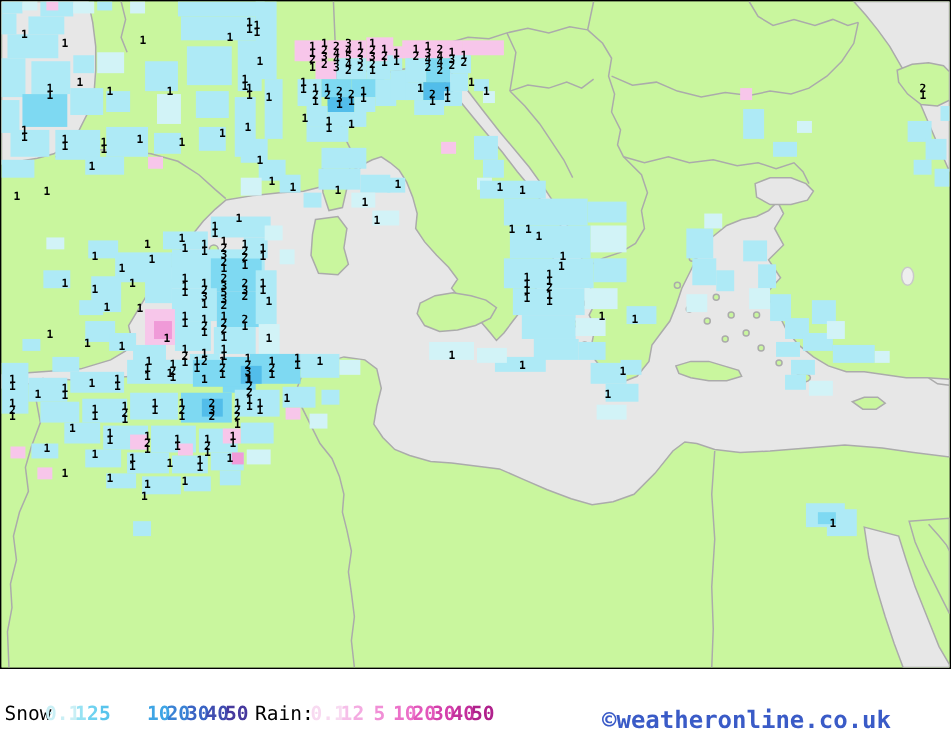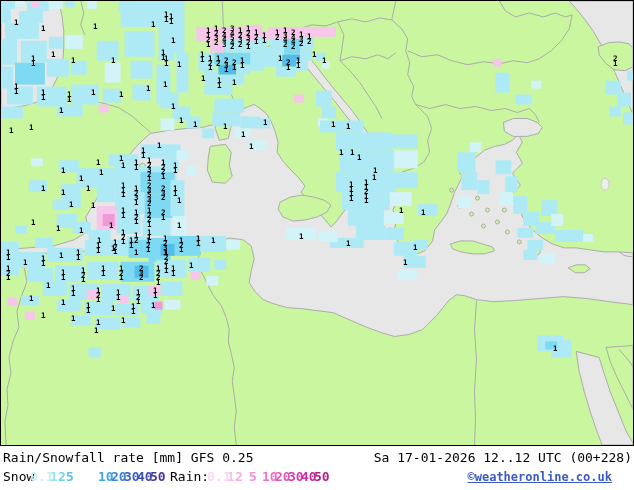--- a/index.html
+++ b/index.html
@@ -10,21 +10,21 @@
   .map-wrap svg{display:block;width:100%;height:100%;}
   #valuesLayer{position:absolute;left:0;top:0;width:634px;height:446px;pointer-events:none;}
   .vc{position:absolute;color:#000;font-family:"DejaVu Sans Mono",monospace;
       font-size:7.5px;font-weight:bold;line-height:4.6px;white-space:pre;text-align:center;}
   .footer-line{position:absolute;font-size:13px;color:#000;white-space:pre;}
   #productTitle{left:3px;top:450px;}
   #dateTitle{right:2px;top:450px;}
   #scaleLine{left:0;top:469px;width:634px;height:18px;position:absolute;}
   .scale-label{position:absolute;top:0;font-size:13px;color:#000;}
   .scale-val{position:absolute;top:0;font-size:13px;font-weight:bold;}
-  #copyright{position:absolute;right:22px;top:470px;font-size:12px;font-weight:bold;text-decoration:underline;}
+  #copyright{position:absolute;right:40px;top:470px;font-size:16px;font-weight:bold;}
 </style>
 </head>
 <body>
 
 <div class="stage">
 
   <div class="map-wrap">
     <svg viewBox="0 0 634 446" preserveAspectRatio="none">
       <rect x="0" y="0" width="634" height="446" fill="#c9f69e"></rect>
 
@@ -585,22 +585,20 @@
         <div class="vc" style="left: 412px; top: 245px;">1</div>
         <div class="vc" style="left: 345px; top: 241px;">1</div>
         <div class="vc" style="left: 420px; top: 210px;">1</div>
         <div class="vc" style="left: 402px; top: 260px;">1</div>
         <div class="vc" style="left: 552px; top: 346px;">1</div>
         <div class="vc" style="left: 612px; top: 56px;">2
 1</div>
       </div>
   </div>
 
-  <div class="footer-line" id="productTitle">Rain/Snowfall rate [mm] GFS 0.25</div>
-  <div class="footer-line" id="dateTitle">Sa 17-01-2026 12..12 UTC (00+228)</div>
 
   <div id="scaleLine">
     <span class="scale-label" style="left:3px">Snow</span>
     <span id="rainVals"><span class="scale-val" style="left: 30px; color: rgb(201, 239, 245);">0.1</span><span class="scale-val" style="left: 50px; color: rgb(151, 226, 243);">1</span><span class="scale-val" style="left: 58px; color: rgb(111, 210, 240);">2</span><span class="scale-val" style="left: 66px; color: rgb(89, 196, 236);">5</span><span class="scale-val" style="left: 98px; color: rgb(63, 165, 229);">10</span><span class="scale-val" style="left: 111px; color: rgb(58, 130, 212);">20</span><span class="scale-val" style="left: 124px; color: rgb(58, 100, 196);">30</span><span class="scale-val" style="left: 137px; color: rgb(63, 76, 176);">40</span><span class="scale-val" style="left: 150px; color: rgb(70, 57, 158);">50</span></span>
     <span class="scale-label" style="left:170px">Rain:</span>
     <span id="snowVals"><span class="scale-val" style="left: 207px; color: rgb(248, 218, 241);">0.1</span><span class="scale-val" style="left: 227px; color: rgb(246, 191, 233);">1</span><span class="scale-val" style="left: 235px; color: rgb(244, 171, 225);">2</span><span class="scale-val" style="left: 249px; color: rgb(241, 143, 214);">5</span><span class="scale-val" style="left: 262px; color: rgb(236, 113, 201);">10</span><span class="scale-val" style="left: 275px; color: rgb(226, 87, 187);">20</span><span class="scale-val" style="left: 288px; color: rgb(212, 64, 172);">30</span><span class="scale-val" style="left: 301px; color: rgb(195, 47, 156);">40</span><span class="scale-val" style="left: 314px; color: rgb(176, 33, 140);">50</span></span>
   </div>
 
   <div id="copyright" style="color: rgb(58, 91, 199);">©weatheronline.co.uk</div>
 

